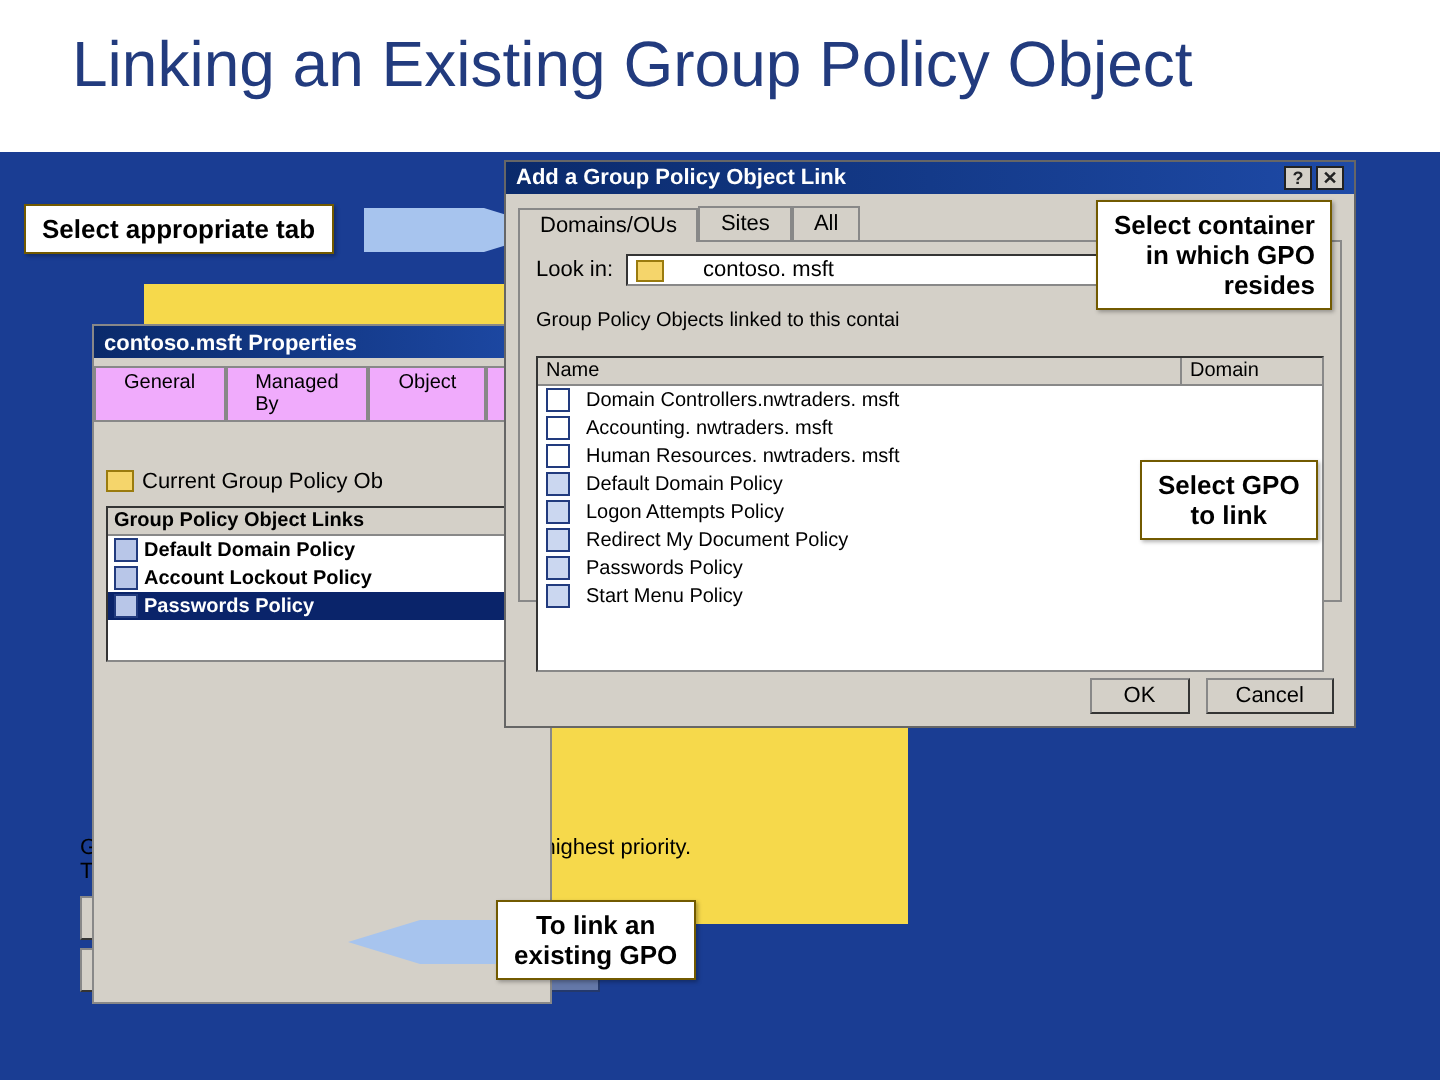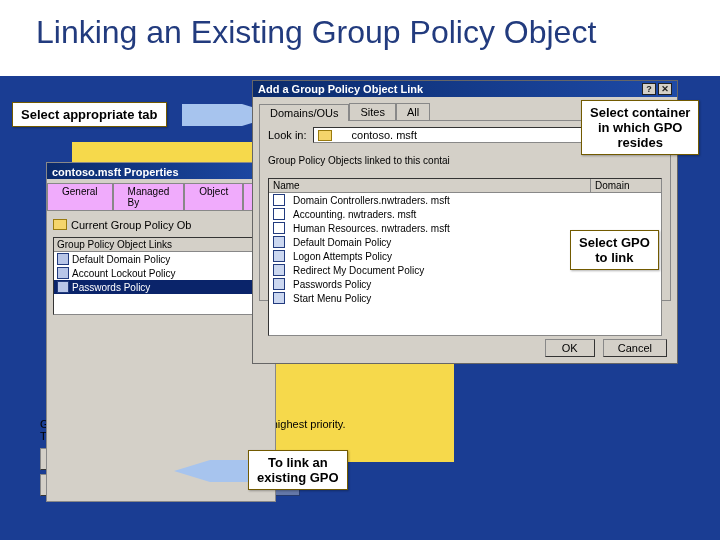--- a/index.html
+++ b/index.html
@@ -35,21 +35,21 @@
     color: #fff; padding: 2px 5px; font-size: 11px; font-weight: bold;
     height: 16px; line-height: 14px;
   }
   .props-tabs { display:flex; border-bottom:1px solid #888; background:#d4d0c8; margin-top:4px;}
   .props-tabs span { padding:2px 14px; border:1px solid #888; border-bottom:none; background:#f0abfc; font-size:10px; margin-right:0;}
   .props-inner { padding:8px 6px; }
   .folder-icon {
     display:inline-block; width:14px; height:11px; background:#f5d56b; border:1px solid #9a7b0e; vertical-align:middle; margin-right:4px;
   }
   .props-listbox {
-    border:1px inset #888; background:#fff; margin-top:6px; height:78px; overflow:hidden;
+    border:1px inset #888; background:#fff; margin-top:6px; height:78px; overflow:hidden;font-weight:bold;
   }
   .props-listbox .hdr { background:#d4d0c8; border-bottom:1px solid #888; padding:1px 3px; font-size:10px;}
   .props-listbox .row { padding:1px 3px; font-size:10px; display:flex; align-items:center; gap:3px;}
   .props-listbox .row.sel { background:#0a246a; color:#fff;}
   .link-icon { width:12px; height:12px; background:#b8c6e8; border:1px solid #223b7e; display:inline-block;}
   
   .win-add {
     position: absolute; left: 252px; top: 80px;
     width: 426px; height: 284px;
     background: #d4d0c8; border:1px solid #666;
@@ -122,21 +122,21 @@
 
 <div class="win-props">
   <div class="titlebar">contoso.msft Properties</div>
   <div class="props-tabs">
     <span>General</span>
     <span>Managed By</span>
     <span>Object</span>
     <span>Se</span>
   </div>
   <div class="props-inner">
-    <div style="display:flex; margin:0 0 4px 0;">
+    <div style="display:flex; margin:16px 0 4px 0;">
       <span class="folder-icon"></span>
       <span>Current Group Policy Ob</span>
     </div>
     <div class="props-listbox">
       <div class="hdr">Group Policy Object Links</div>
       <div class="row">
           <span class="link-icon"></span>
           <span>Default Domain Policy</span>
         </div>
       <div class="row">
@@ -231,21 +231,21 @@
     <span class="btn">Delete. . .</span>
     <span class="btn" style="opacity:.4">Properties</span>
     <span class="btn" style="visibility:hidden">Down</span>
   </div>
 </div>
 
 <div class="callout" style="left:12px; top:102px;">Select appropriate tab</div>
 <div class="arrow-bar" style="left:182px; top:104px; width:60px;"></div>
 <div class="arrow-right toR" style="left:242px; top:104px;"></div>
 
-<div class="callout" style="left:581px; top:100px; white-space:pre-line;">Select container
+<div class="callout" style="left:548px; top:100px; white-space:pre-line;text-align:right;">Select container
 in which GPO
 resides</div>
 <div class="arrow-bar" style="left:520px; top:126px; width:40px;"></div>
 <div class="arrow-right toL" style="left:484px; top:126px;"></div>
 
 <div class="callout" style="left:570px; top:230px; white-space:pre-line;">Select GPO
 to link</div>
 <div class="arrow-bar" style="left:520px; top:240px; width:50px;"></div>
 <div class="arrow-right toL" style="left:484px; top:240px;"></div>
 

